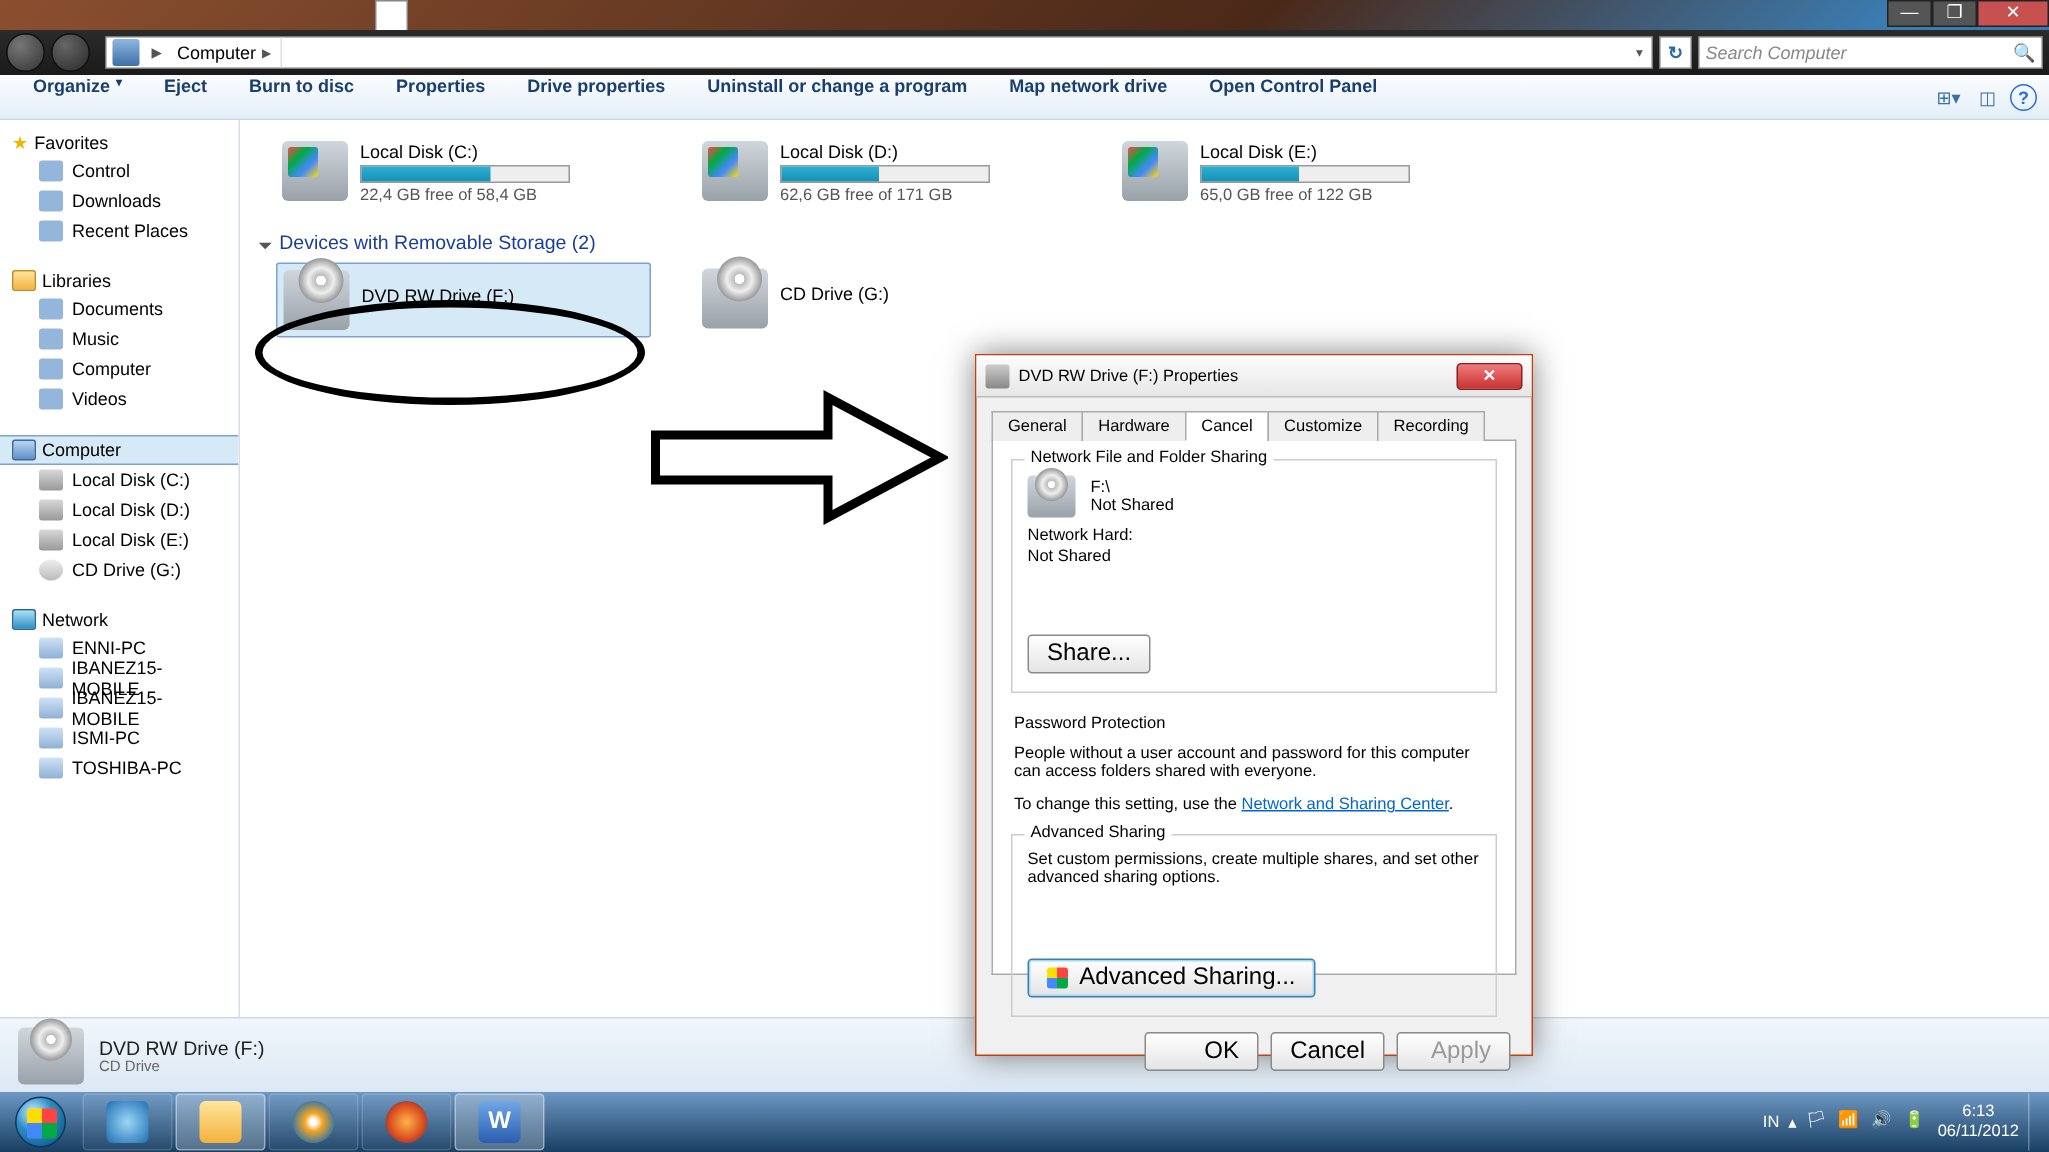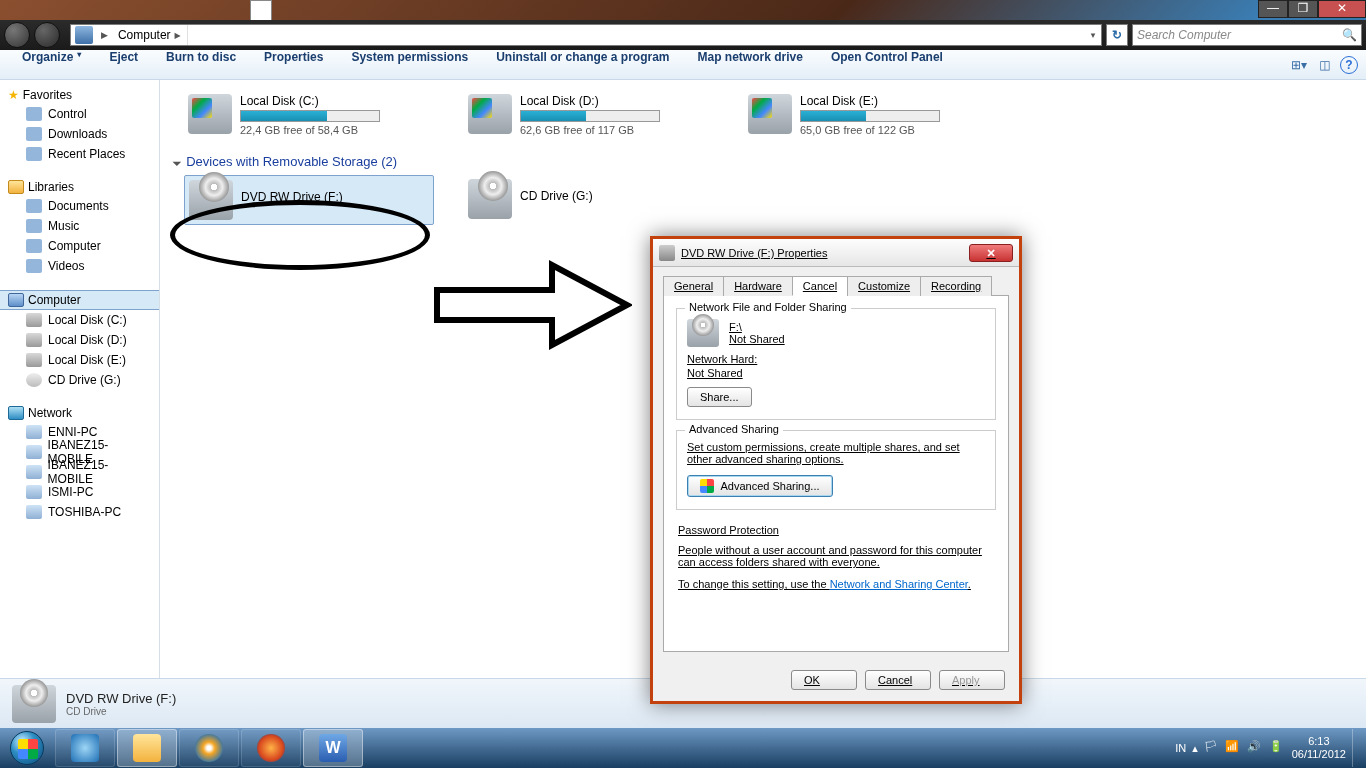--- a/index.html
+++ b/index.html
@@ -72,40 +72,40 @@
   .statusbar .sicon { width:44px; height:38px; background:linear-gradient(#cfd6dc,#9aa2a9); border-radius:4px; margin-right:10px; position:relative; }
   .statusbar .sicon::before { content:""; position:absolute; top:-6px; left:8px; width:28px; height:28px; background:radial-gradient(circle,#fff 15%, #bbb 16%, #eee 40%, #999 70%); border-radius:50%; }
   .statusbar .stext .t1 { font-size:13px; color:#222; }
   .statusbar .stext .t2 { font-size:10px; color:#666; }
   
   
   .anno-circle { position:absolute; border:5px solid #000; border-radius:50%; pointer-events:none; }
   .anno-arrow { position:absolute; pointer-events:none; }
   
   
-  .dialog { position:absolute; top:236px; left:650px; width:372px; height:468px; background:#f0f0f0; border:3px solid #c2410c; box-shadow:0 0 20px rgba(0,0,0,0.5); display:flex; flex-direction:column; font-size:11px;text-decoration:underline; }
+  .dialog { position:absolute; top:236px; left:650px; width:372px; height:468px; background:#f0f0f0; border:1px solid #c2410c; box-shadow:0 0 20px rgba(0,0,0,0.5); display:flex; flex-direction:column; font-size:11px; }
   .dlg-title { height:28px; background:linear-gradient(#fdfdfd,#e6e6e6); display:flex; align-items:center; padding:0 6px; border-bottom:1px solid #bbb; }
   .dlg-title .tico { width:16px;height:16px; background:linear-gradient(#ccc,#888); border-radius:2px; margin-right:6px; }
   .dlg-title .ttxt { flex:1; }
   .dlg-close { width:44px; height:18px; background:linear-gradient(#f07a7a,#c83232); border:1px solid #8a1f1f; border-radius:3px; color:#fff; text-align:center; font-weight:bold; line-height:16px; }
   .dlg-body { flex:1; padding:8px 10px 0 10px; }
   .tabs { display:flex; border-bottom:1px solid #aaa; }
   .tab { padding:3px 10px; border:1px solid #aaa; border-bottom:none; background:#eee; margin-right:-1px; position:relative; top:1px; }
   .tab.active { background:#fff; border-bottom:1px solid #fff; }
   .tab-content { background:#fff; border:1px solid #aaa; border-top:none; padding:12px; height:356px; }
   .fieldset { border:1px solid #ccc; padding:10px 10px 12px 10px; margin-bottom:10px; position:relative; }
   .fieldset .legend { position:absolute; top:-8px; left:8px; background:#fff; padding:0 4px; font-size:11px; }
   .fs-row { display:flex; align-items:center; margin-bottom:6px; }
   .fs-row .fico { width:32px;height:28px; background:linear-gradient(#cfd6dc,#9aa2a9); border-radius:3px; margin-right:10px; position:relative; }
   .fs-row .fico::before { content:""; position:absolute; top:-5px; left:5px; width:22px; height:22px; background:radial-gradient(circle,#fff 15%, #bbb 16%, #eee 40%, #999 70%); border-radius:50%; }
-  .btn { display:inline-block; padding:3px 12px; background:linear-gradient(#fff,#e4e4e4); border:1px solid #8a8a8a; border-radius:3px; font-size:11px; }
+  .btn { display:inline-block; padding:3px 12px; background:linear-gradient(#fff,#e4e4e4); border:1px solid #8a8a8a; border-radius:3px; font-size:16px;margin-top:38px; }
   .btn.def { border:1px solid #3c7fb1; box-shadow:inset 0 0 0 1px #a8d8f0; }
   .link { color:#0066cc; text-decoration:underline; }
   .dlg-buttons { height:42px; display:flex; justify-content:flex-end; align-items:center; gap:8px; padding:0 14px; }
-  .dlg-buttons .btn { width:66px; text-align:left; }
+  .dlg-buttons .btn { width:76px; text-align:right; }
   .dlg-buttons .btn.disabled { color:#999; }
   
   
   .taskbar { position:absolute; bottom:0; left:0; right:0; height:40px; background:linear-gradient(rgba(255,255,255,0.2),rgba(0,0,0,0.2)),linear-gradient(#4a7fb5,#1f4e7a); display:flex; align-items:center; }
   .start { width:54px; height:40px; display:flex; align-items:center; justify-content:center; }
   .start .orb { width:34px;height:34px;border-radius:50%; background:radial-gradient(circle at 35% 30%, #fff 0%, #a5d8f5 10%, #2e8ec4 40%, #0a4a7a 100%); border:1px solid #083a5e; position:relative; }
   .start .orb::after { content:""; position:absolute; top:7px; left:7px; width:20px; height:20px; background:
      conic-gradient(#f44 0 25%, #0a4 25% 50%, #48f 50% 75%, #fd0 75% 100%); border-radius:2px; transform:rotate(0deg); }
   .task { width:60px; height:38px; margin:0 1px; display:flex; align-items:center; justify-content:center; border:1px solid rgba(255,255,255,0.15); border-radius:3px; background:rgba(255,255,255,0.05); }
   .task.active { background:rgba(255,255,255,0.25); border-color:rgba(255,255,255,0.4); }
@@ -153,21 +153,21 @@
     <div class="item">
         <span>Eject</span>
       </div>
     <div class="item">
         <span>Burn to disc</span>
       </div>
     <div class="item">
         <span>Properties</span>
       </div>
     <div class="item">
-        <span>System permissions</span>
+        <span>Drive properties</span>
       </div>
     <div class="item">
         <span>Uninstall or change a program</span>
       </div>
     <div class="item">
         <span>Map network drive</span>
       </div>
     <div class="item">
         <span>Open Control Panel</span>
       </div>
@@ -284,21 +284,21 @@
             <div class="dfree">22,4 GB free of 58,4 GB</div>
           </div>
         </div>
         <div class="drive">
           <div class="dicon hdd"></div>
           <div class="dinfo">
             <div class="dname">Local Disk (D:)</div>
             <div class="dbar">
                 <div class="fill" style="width:47%"></div>
               </div>
-            <div class="dfree">62,6 GB free of 117 GB</div>
+            <div class="dfree">62,6 GB free of 171 GB</div>
           </div>
         </div>
         <div class="drive">
           <div class="dicon hdd"></div>
           <div class="dinfo">
             <div class="dname">Local Disk (E:)</div>
             <div class="dbar">
                 <div class="fill" style="width:47%"></div>
               </div>
             <div class="dfree">65,0 GB free of 122 GB</div>
@@ -362,34 +362,34 @@
           <div class="fico"></div>
           <div>
             <div>F:\</div>
             <div>Not Shared</div>
           </div>
         </div>
         <div>Network Hard:</div>
         <div style="margin:2px 0 8px 0;">Not Shared</div>
         <span class="btn"><span>Share...</span></span>
       </div>
+      <div class="fieldset" style="border:none;padding:4px 2px;">
+        <div style="font-size:11px;margin-bottom:8px;">Password Protection</div>
+        <div style="margin-bottom:10px;">People without a user account and password for this computer can access folders shared with everyone.</div>
+        <div>
+          <span>To change this setting, use the </span><a class="link"><span>Network and Sharing Center</span></a><span>.</span>
+        </div>
+      </div>
       <div class="fieldset">
         <div class="legend">Advanced Sharing</div>
         <div style="margin-bottom:10px;">Set custom permissions, create multiple shares, and set other advanced sharing options.</div>
         <span class="btn def">
           <span style="display:inline-block;width:14px;height:14px;vertical-align:-3px;background:conic-gradient(#f44 0 25%,#0a4 25% 50%,#48f 50% 75%,#fd0 75% 100%);border-radius:2px;margin-right:4px;"></span>
           <span>Advanced Sharing...</span>
         </span>
-      </div>
-      <div class="fieldset" style="border:none;padding:4px 2px;">
-        <div style="font-size:11px;margin-bottom:8px;">Password Protection</div>
-        <div style="margin-bottom:10px;">People without a user account and password for this computer can access folders shared with everyone.</div>
-        <div>
-          <span>To change this setting, use the </span><a class="link"><span>Network and Sharing Center</span></a><span>.</span>
-        </div>
       </div>
     </div>
   </div>
   <div class="dlg-buttons">
     <span class="btn"><span>OK</span></span>
     <span class="btn"><span>Cancel</span></span>
     <span class="btn disabled"><span>Apply</span></span>
   </div>
 </div>
 

